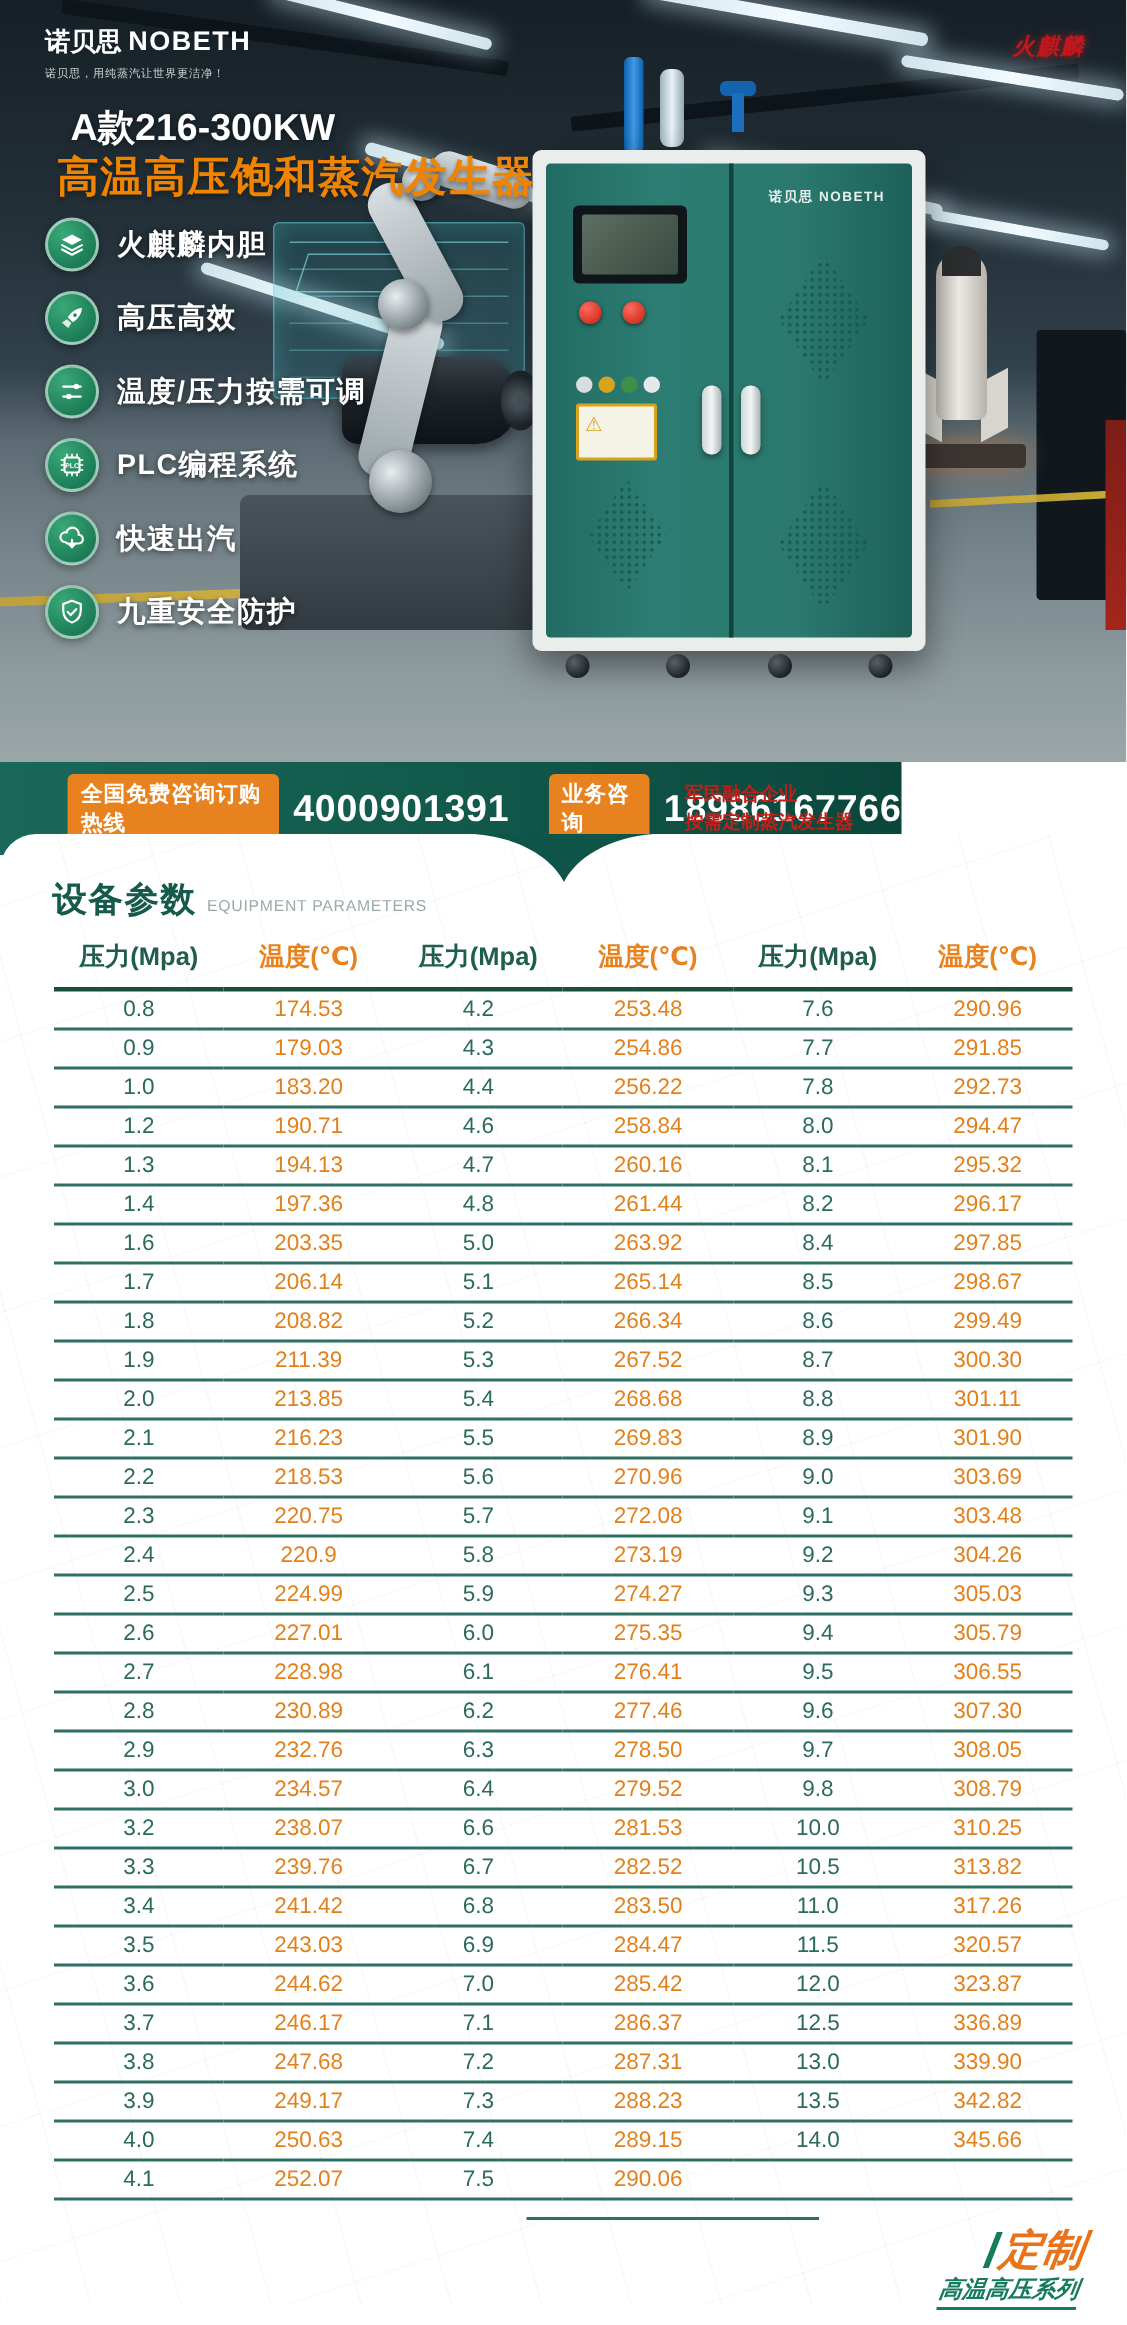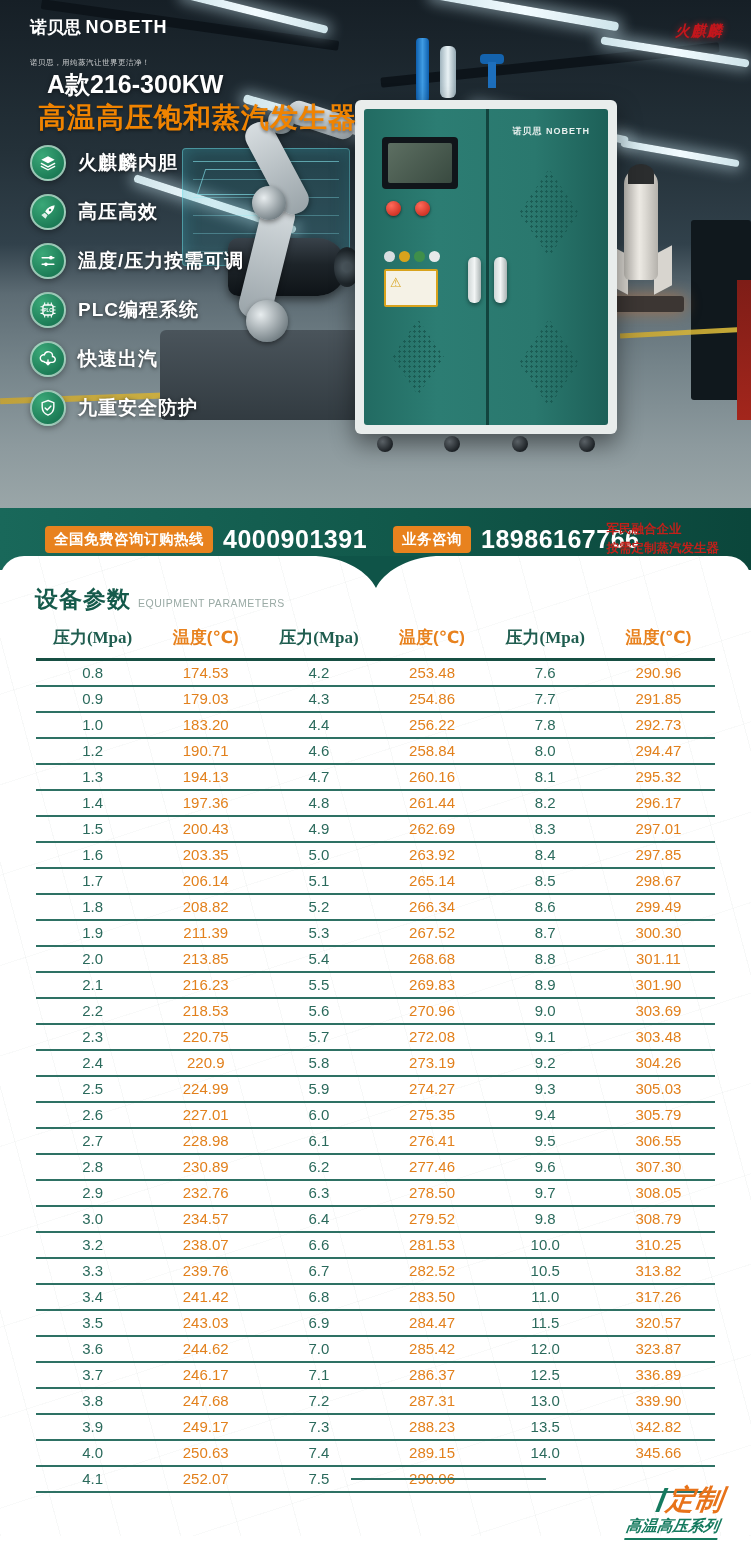--- a/index.html
+++ b/index.html
@@ -57,56 +57,56 @@
   .pipes { position:absolute; left:408px; top:38px; width:120px; height:64px; }
   .pipe-b { position:absolute; left:8px; top:0; width:13px; height:64px; background:linear-gradient(90deg,#0e5fae,#3f9be2,#0e5fae); border-radius:4px; }
   .canister { position:absolute; left:32px; top:8px; width:16px; height:52px; background:linear-gradient(90deg,#9fb3bd,#e9f2f5,#93a7b1); border-radius:6px; }
   .valve { position:absolute; left:72px; top:16px; width:24px; height:10px; background:#1463ae; border-radius:4px; }
   .valve::after { content:""; position:absolute; left:8px; top:8px; width:8px; height:26px; background:#1d6fbd; }
 
   
   .logo { position:absolute; left:30px; top:16px; color:#fff; }
   .logo .cn { font-size:17px; font-weight:bold; }
   .logo .en { font-size:18px; font-weight:bold; letter-spacing:1px; }
-  .logo .tag { font-size:7.5px; opacity:.75; margin-top:19px; letter-spacing:.5px; }
+  .logo .tag { font-size:7.5px; opacity:.75; margin-top:5px; letter-spacing:.5px; }
   .fire-logo { position:absolute; right:28px; top:22px; color:#c4161c; font-size:15px; font-weight:bold;
     text-shadow:0 0 6px rgba(220,40,40,.6); font-style:italic; letter-spacing:1px; }
   .model { position:absolute; left:47px; top:68px; color:#fff; font-size:25px; font-weight:bold; text-shadow:0 1px 4px rgba(0,0,0,.5); }
   .product-title { position:absolute; left:38px; top:99px; color:#f08300; font-size:28px; font-weight:bold;
     text-shadow:0 2px 3px rgba(0,0,0,.35); letter-spacing:1px; }
   .features { position:absolute; left:30px; top:145px; display:flex; flex-direction:column; gap:13px; }
   .feat { display:flex; align-items:center; gap:12px; }
   .feat .ic { width:36px; height:36px; border-radius:50%; flex:0 0 36px;
     background:radial-gradient(circle at 32% 28%,#3aa878,#1b7a55 75%); border:2px solid rgba(255,255,255,.55);
     display:flex; align-items:center; justify-content:center; box-shadow:0 2px 6px rgba(0,0,0,.35); }
   .feat .ic svg { width:20px; height:20px; }
   .feat .lb { color:#fff; font-size:19px; font-weight:bold; text-shadow:0 1px 4px rgba(0,0,0,.65); letter-spacing:1px;text-align:center; }
 
   
-  .contact-bar { position:relative; width:751px; height:62px; background:linear-gradient(90deg,#19685a 0%,#11584a 55%,#0b463b 100%);
+  .contact-bar { position:relative; width:601px; height:62px; background:linear-gradient(90deg,#19685a 0%,#11584a 55%,#0b463b 100%);
     display:flex; align-items:center; padding-left:45px; }
   .cbadge { background:#e8821e; color:#fff; font-size:14.5px; font-weight:bold; border-radius:4px; padding:4px 9px; letter-spacing:.5px; }
   .cnum { color:#fff; font-size:25px; font-weight:bold; letter-spacing:.5px; margin:0 26px 0 10px; }
   .cnum2 { margin-right:0; }
   .cnote { position:absolute; right:32px; top:12px; text-align:left; color:#c1201a; font-size:12.5px; font-weight:bold; line-height:1.5; }
 
   
   .sheet { position:relative; width:751px; height:980px; background:
       repeating-linear-gradient(75deg, rgba(110,130,125,.055) 0 1px, transparent 1px 58px),
       repeating-linear-gradient(-18deg, rgba(110,130,125,.045) 0 1px, transparent 1px 86px),
       #ffffff;
     border-radius:24px 24px 0 0; margin-top:-14px; }
   .notch { position:absolute; left:50%; top:0; transform:translateX(-50%); width:120px; height:32px; }
   .sec-title { position:absolute; left:35px; top:28px; display:flex; align-items:baseline; gap:7px; }
   .sec-title .cn { color:#155a4b; font-size:23px; font-weight:bold; letter-spacing:1px; }
   .sec-title .en { color:#9aaaa5; font-size:10.5px; letter-spacing:.5px; }
 
   table.params { position:absolute; left:36px; top:62px; width:679px; border-collapse:collapse; table-layout:fixed; }
   table.params th { font-size:17px; font-weight:bold; padding:8px 0 9px; text-align:center; border-bottom:3px solid #174f43; }
-  table.params th.p { color:#1f5d4f;font-family:Liberation Serif, serif; }
+  table.params th.p { color:#1f5d4f; }
   table.params th.t { color:#e8821e; }
   table.params td { font-size:15px; text-align:center; height:24px; line-height:24px; border-bottom:2px solid #2e7164; padding:0; }
   table.params td.p { color:#2b6a5c; }
   table.params td.t { color:#e2801c; }
 
   .foot-line { position:absolute; right:205px; top:922px; width:195px; height:2px; background:#2e7164; }
   .custom-logo { position:absolute; right:30px; top:930px; text-align:right; transform:skewX(-8deg); }
   .custom-logo .l1 { color:#e8731a; font-size:28px; font-weight:bold; font-style:italic; line-height:1; }
   .custom-logo .sl { display:inline-block; width:4px; height:24px; background:#157a5e; margin-right:3px; transform:skewX(-14deg); vertical-align:-3px; }
   .custom-logo .l2 { color:#157a5e; font-size:15.5px; font-weight:bold; font-style:italic; border-bottom:2px solid #157a5e; padding-bottom:1px; margin-top:2px; }
@@ -332,28 +332,20 @@
           </tr>
           <tr>
             <td class="p">1.4</td>
             <td class="t">197.36</td>
             <td class="p">4.8</td>
             <td class="t">261.44</td>
             <td class="p">8.2</td>
             <td class="t">296.17</td>
           </tr>
           <tr>
-            <td class="p">1.5</td>
-            <td class="t">200.43</td>
-            <td class="p">4.9</td>
-            <td class="t">262.69</td>
-            <td class="p">8.3</td>
-            <td class="t">297.01</td>
-          </tr>
-          <tr>
             <td class="p">1.6</td>
             <td class="t">203.35</td>
             <td class="p">5.0</td>
             <td class="t">263.92</td>
             <td class="p">8.4</td>
             <td class="t">297.85</td>
           </tr>
           <tr>
             <td class="p">1.7</td>
             <td class="t">206.14</td>

